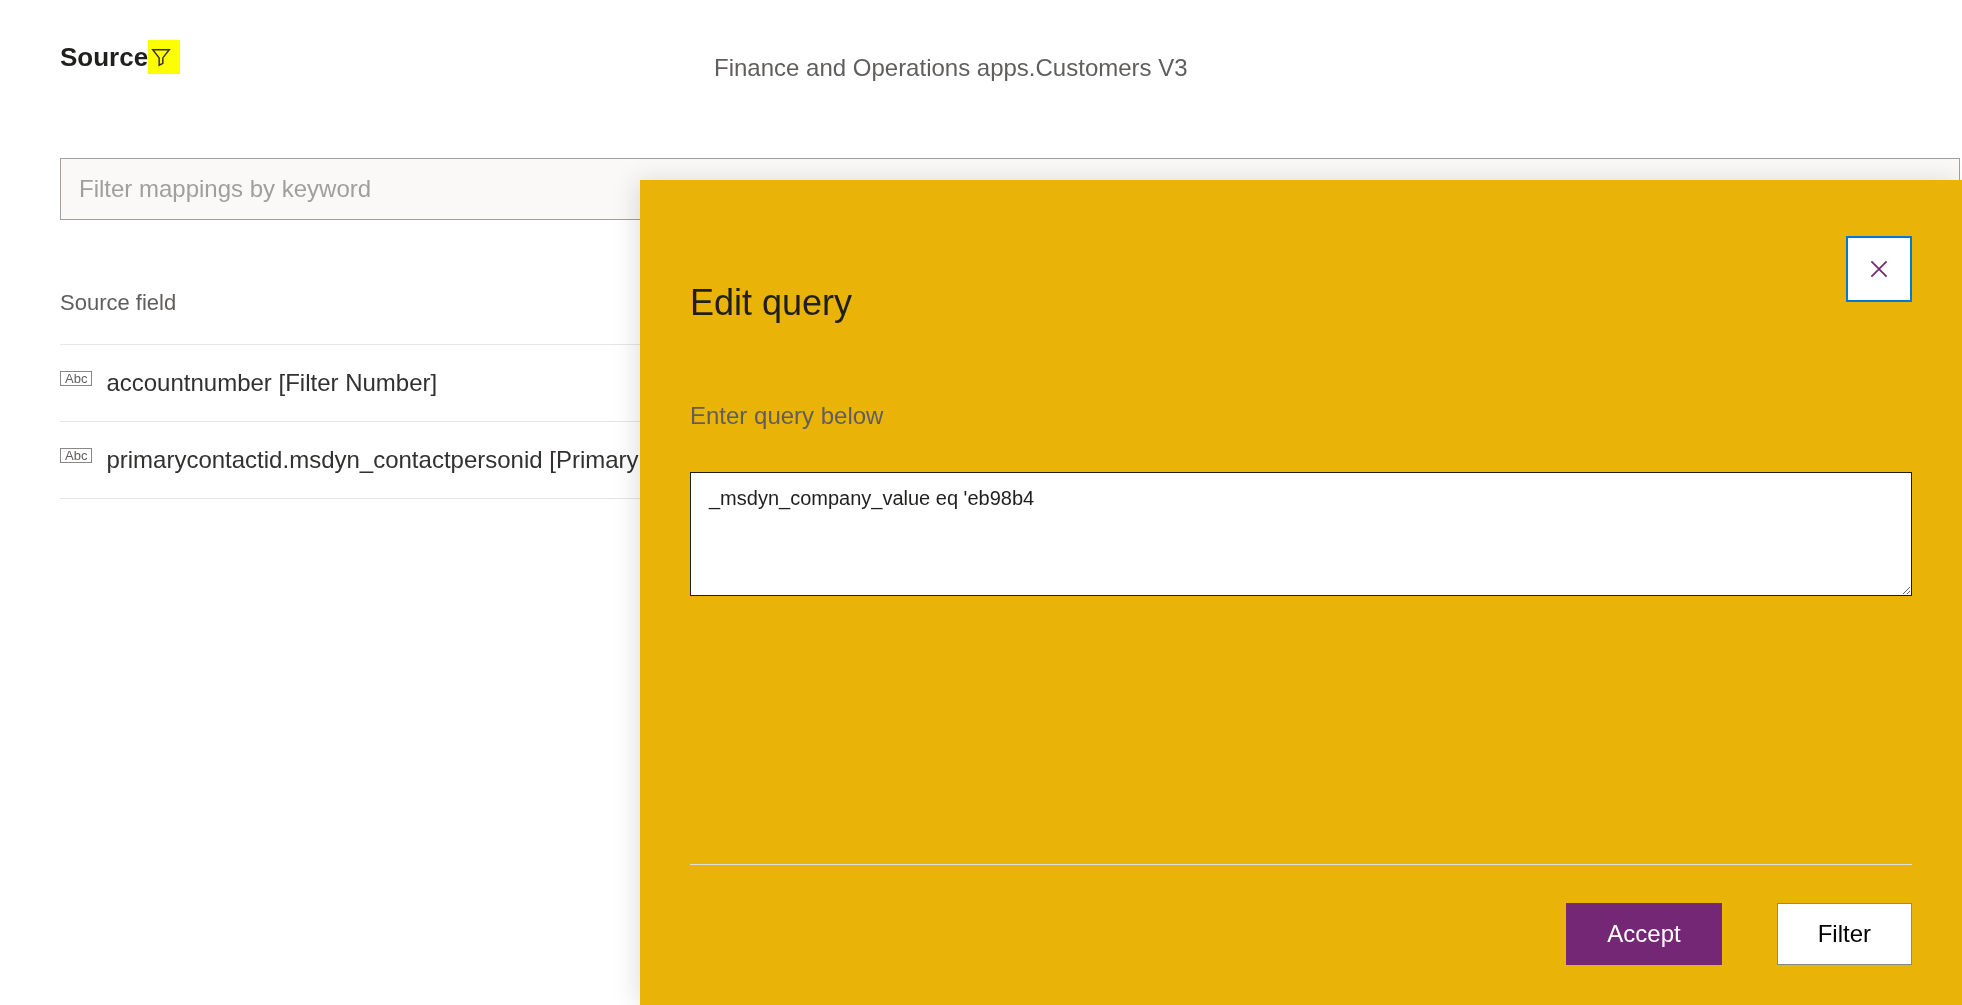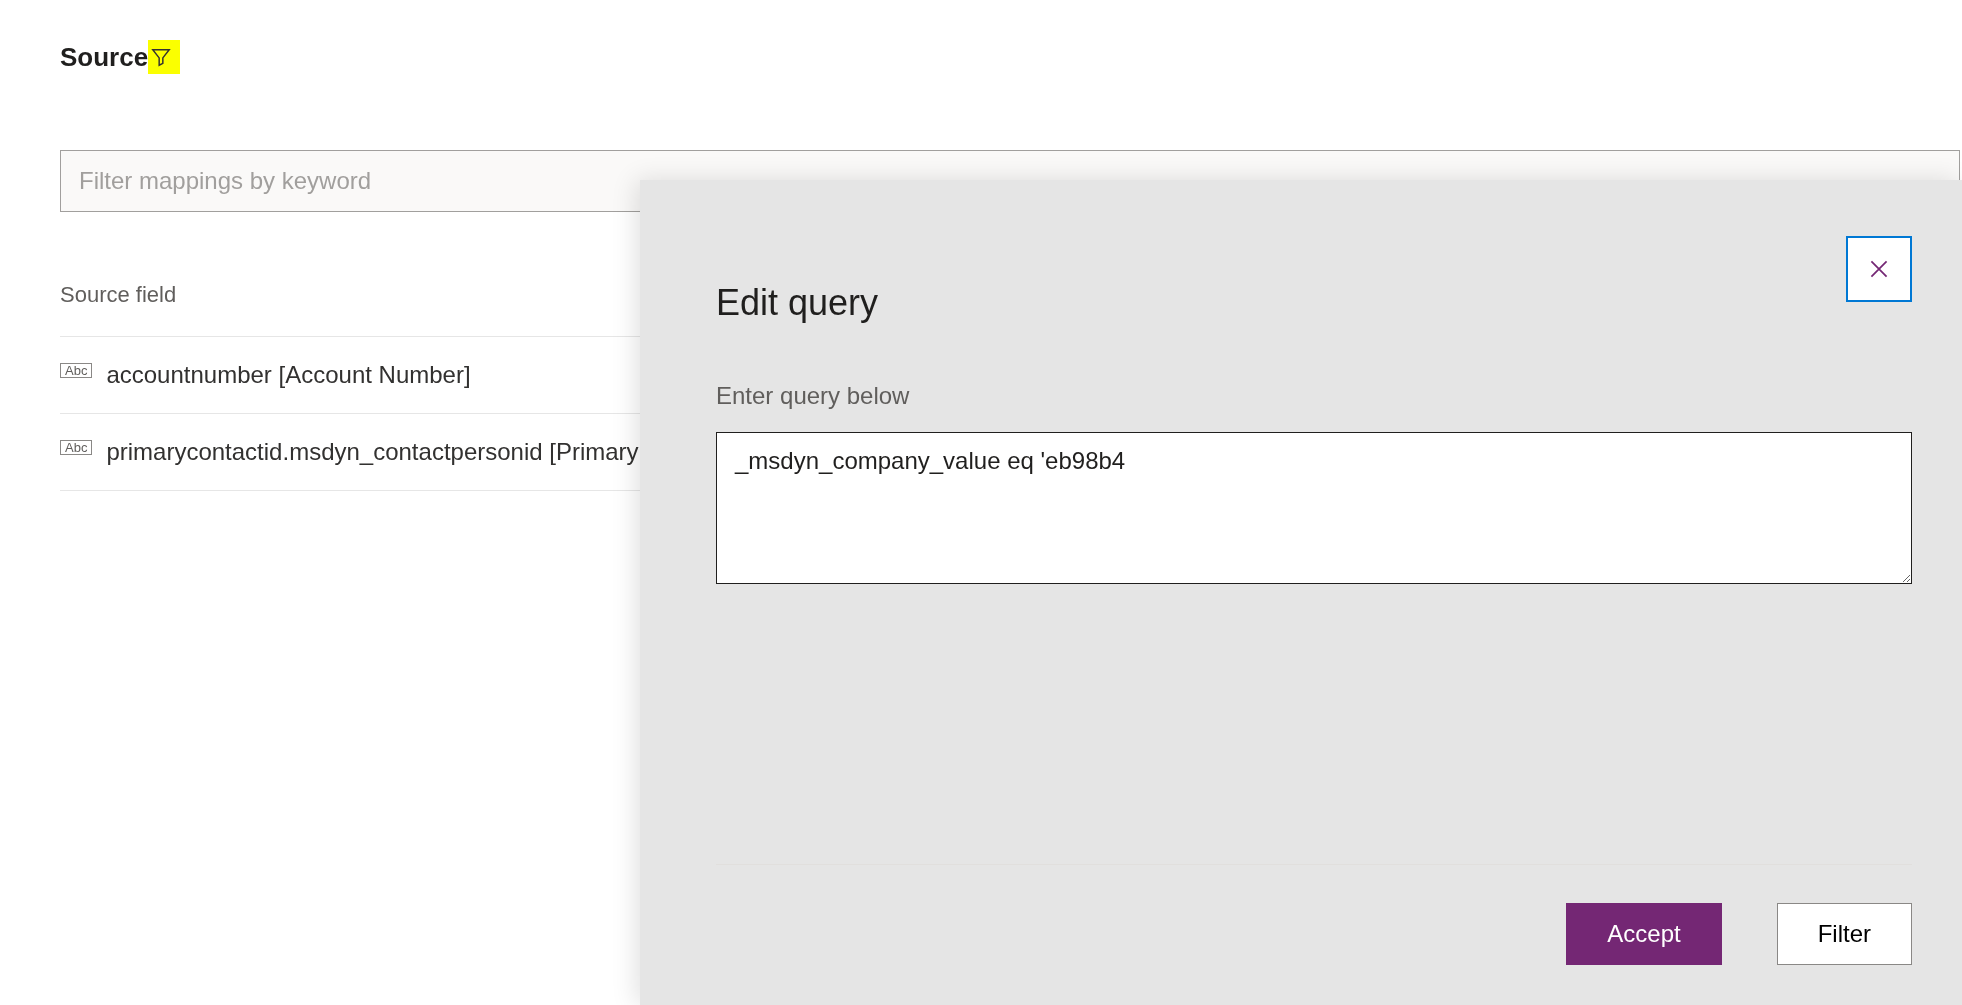--- a/index.html
+++ b/index.html
@@ -94,25 +94,26 @@
     }
     .row-text { line-height: 1.5; }
 
     
     .panel {
       position: absolute;
       top: 180px;
       left: 640px;
       right: 0;
       bottom: 0;
-      background: #e5e5e5;
+      background: #eab308;
       box-shadow: -4px 0 24px rgba(0,0,0,.12);
-      padding: 68px 50px 40px 76px;
+      padding: 68px 50px 40px 50px;
       display: flex;
       flex-direction: column;
+      gap: 20px;
     }
     .close-btn {
       position: absolute;
       right: 50px;
       top: 56px;
       width: 66px;
       height: 66px;
       border: 2px solid #0078d4;
       background: #fff;
       display: flex;
@@ -127,23 +128,23 @@
       color: #201f1e;
       margin-top: 34px;
     }
     .panel-sub {
       margin-top: 58px;
       font-size: 24px;
       color: #605e5c;
     }
     .query-box {
       width: 100%;
-      height: 152px;
+      height: 124px;
       border: 1px solid #201f1e;
-      font-size: 24px;
+      font-size: 20px;
       padding: 14px 18px;
       margin-top: 22px;
       font-family: inherit;
       resize: both;
       color: #201f1e;
     }
     .footer {
       margin-top: auto;
       border-top: 1px solid #e1dfdd;
       padding-top: 38px;
@@ -175,30 +176,31 @@
       <div class="header-title">
         <span>Source</span>
         <span class="highlight">
           <svg class="filter-icon" viewBox="0 0 24 24" fill="none" stroke="#323130" stroke-width="1.6">
             <path d="M3 4h18l-7 9v6l-4 2v-8L3 4z"></path>
           </svg>
         </span>
       </div>
     </div>
     <div class="header-col dest">
+      <div class="sub-text">Finance and Operations apps.Customers V3</div>
     </div>
   </div>
 
   <input class="filter-input" type="text" placeholder="Filter mappings by keyword" style="">
 
   <div class="col-heading">Source field</div>
 
   <div class="row">
     <span class="abc-badge">Abc</span>
-    <span class="row-text">accountnumber [Account Number]</span>
+    <span class="row-text">accountnumber [Filter Number]</span>
   </div>
   <div class="row">
     <span class="abc-badge">Abc</span>
     <span class="row-text">primarycontactid.msdyn_contactpersonid [Primary Contact (Account Number/Contact Person ID)]</span>
   </div>
 </div>
 
 <div class="panel">
   <div class="close-btn">
     <svg viewBox="0 0 24 24" stroke="#742774" stroke-width="1.6" fill="none">

